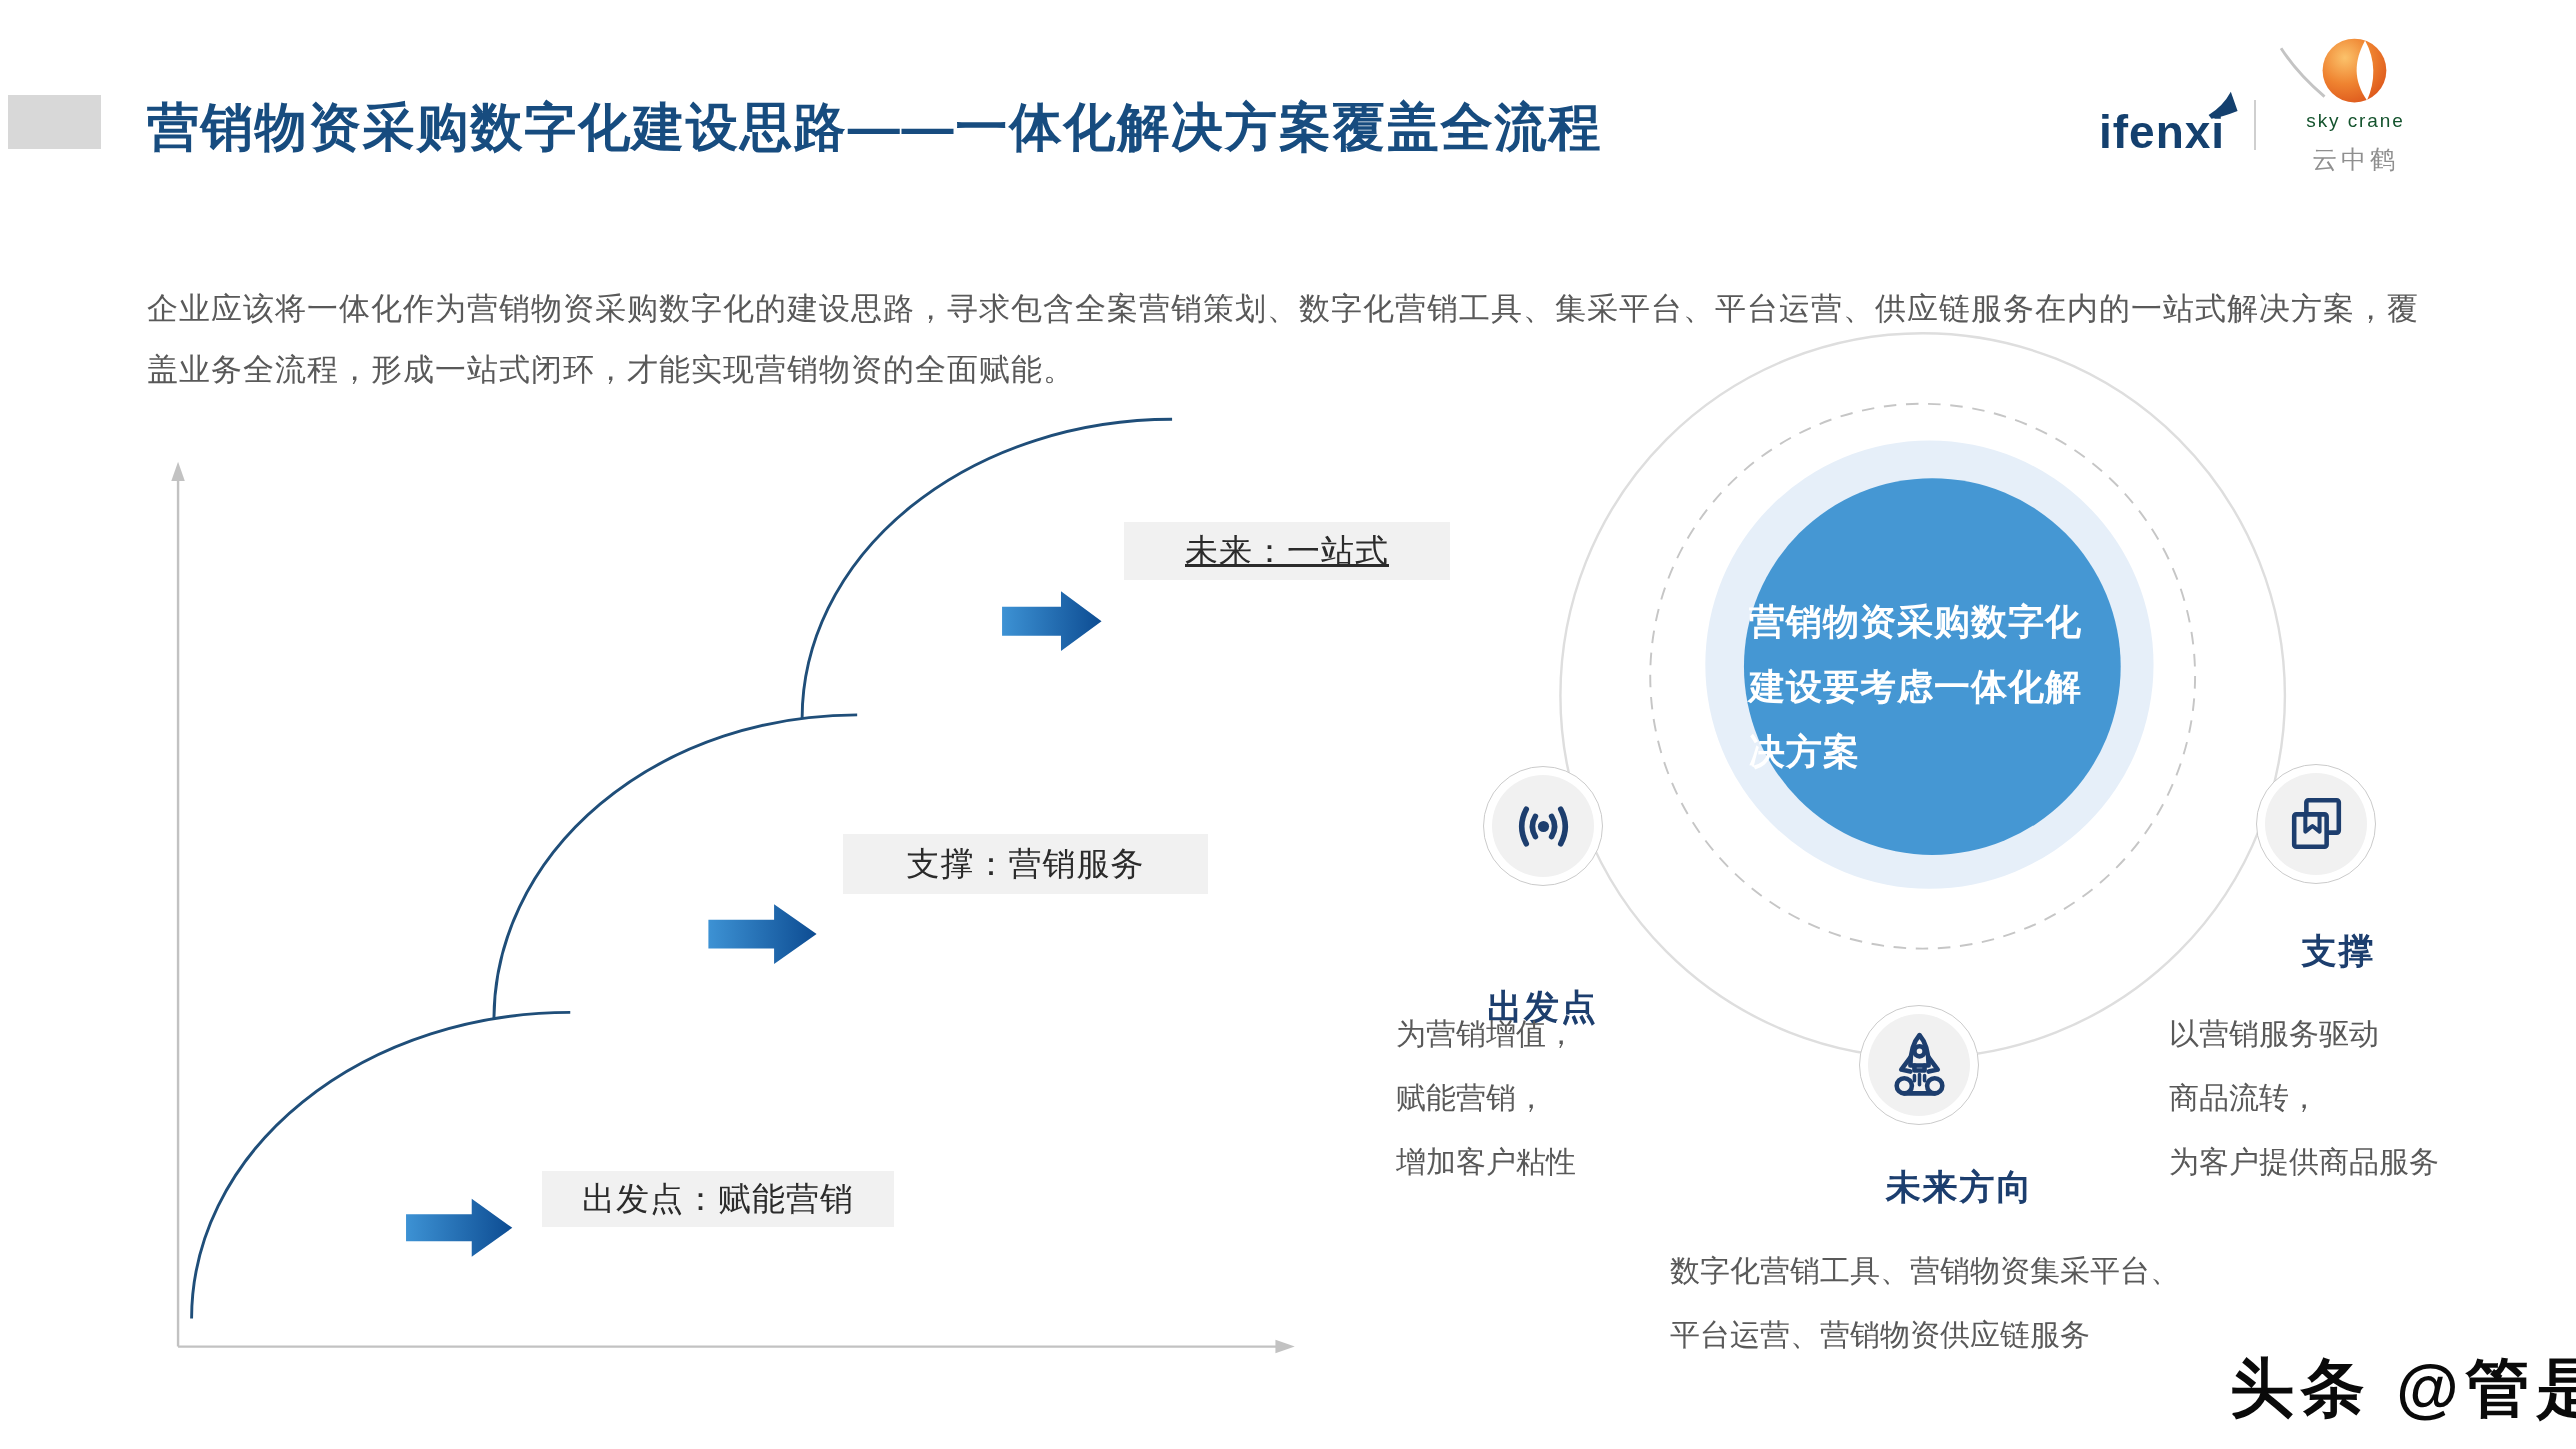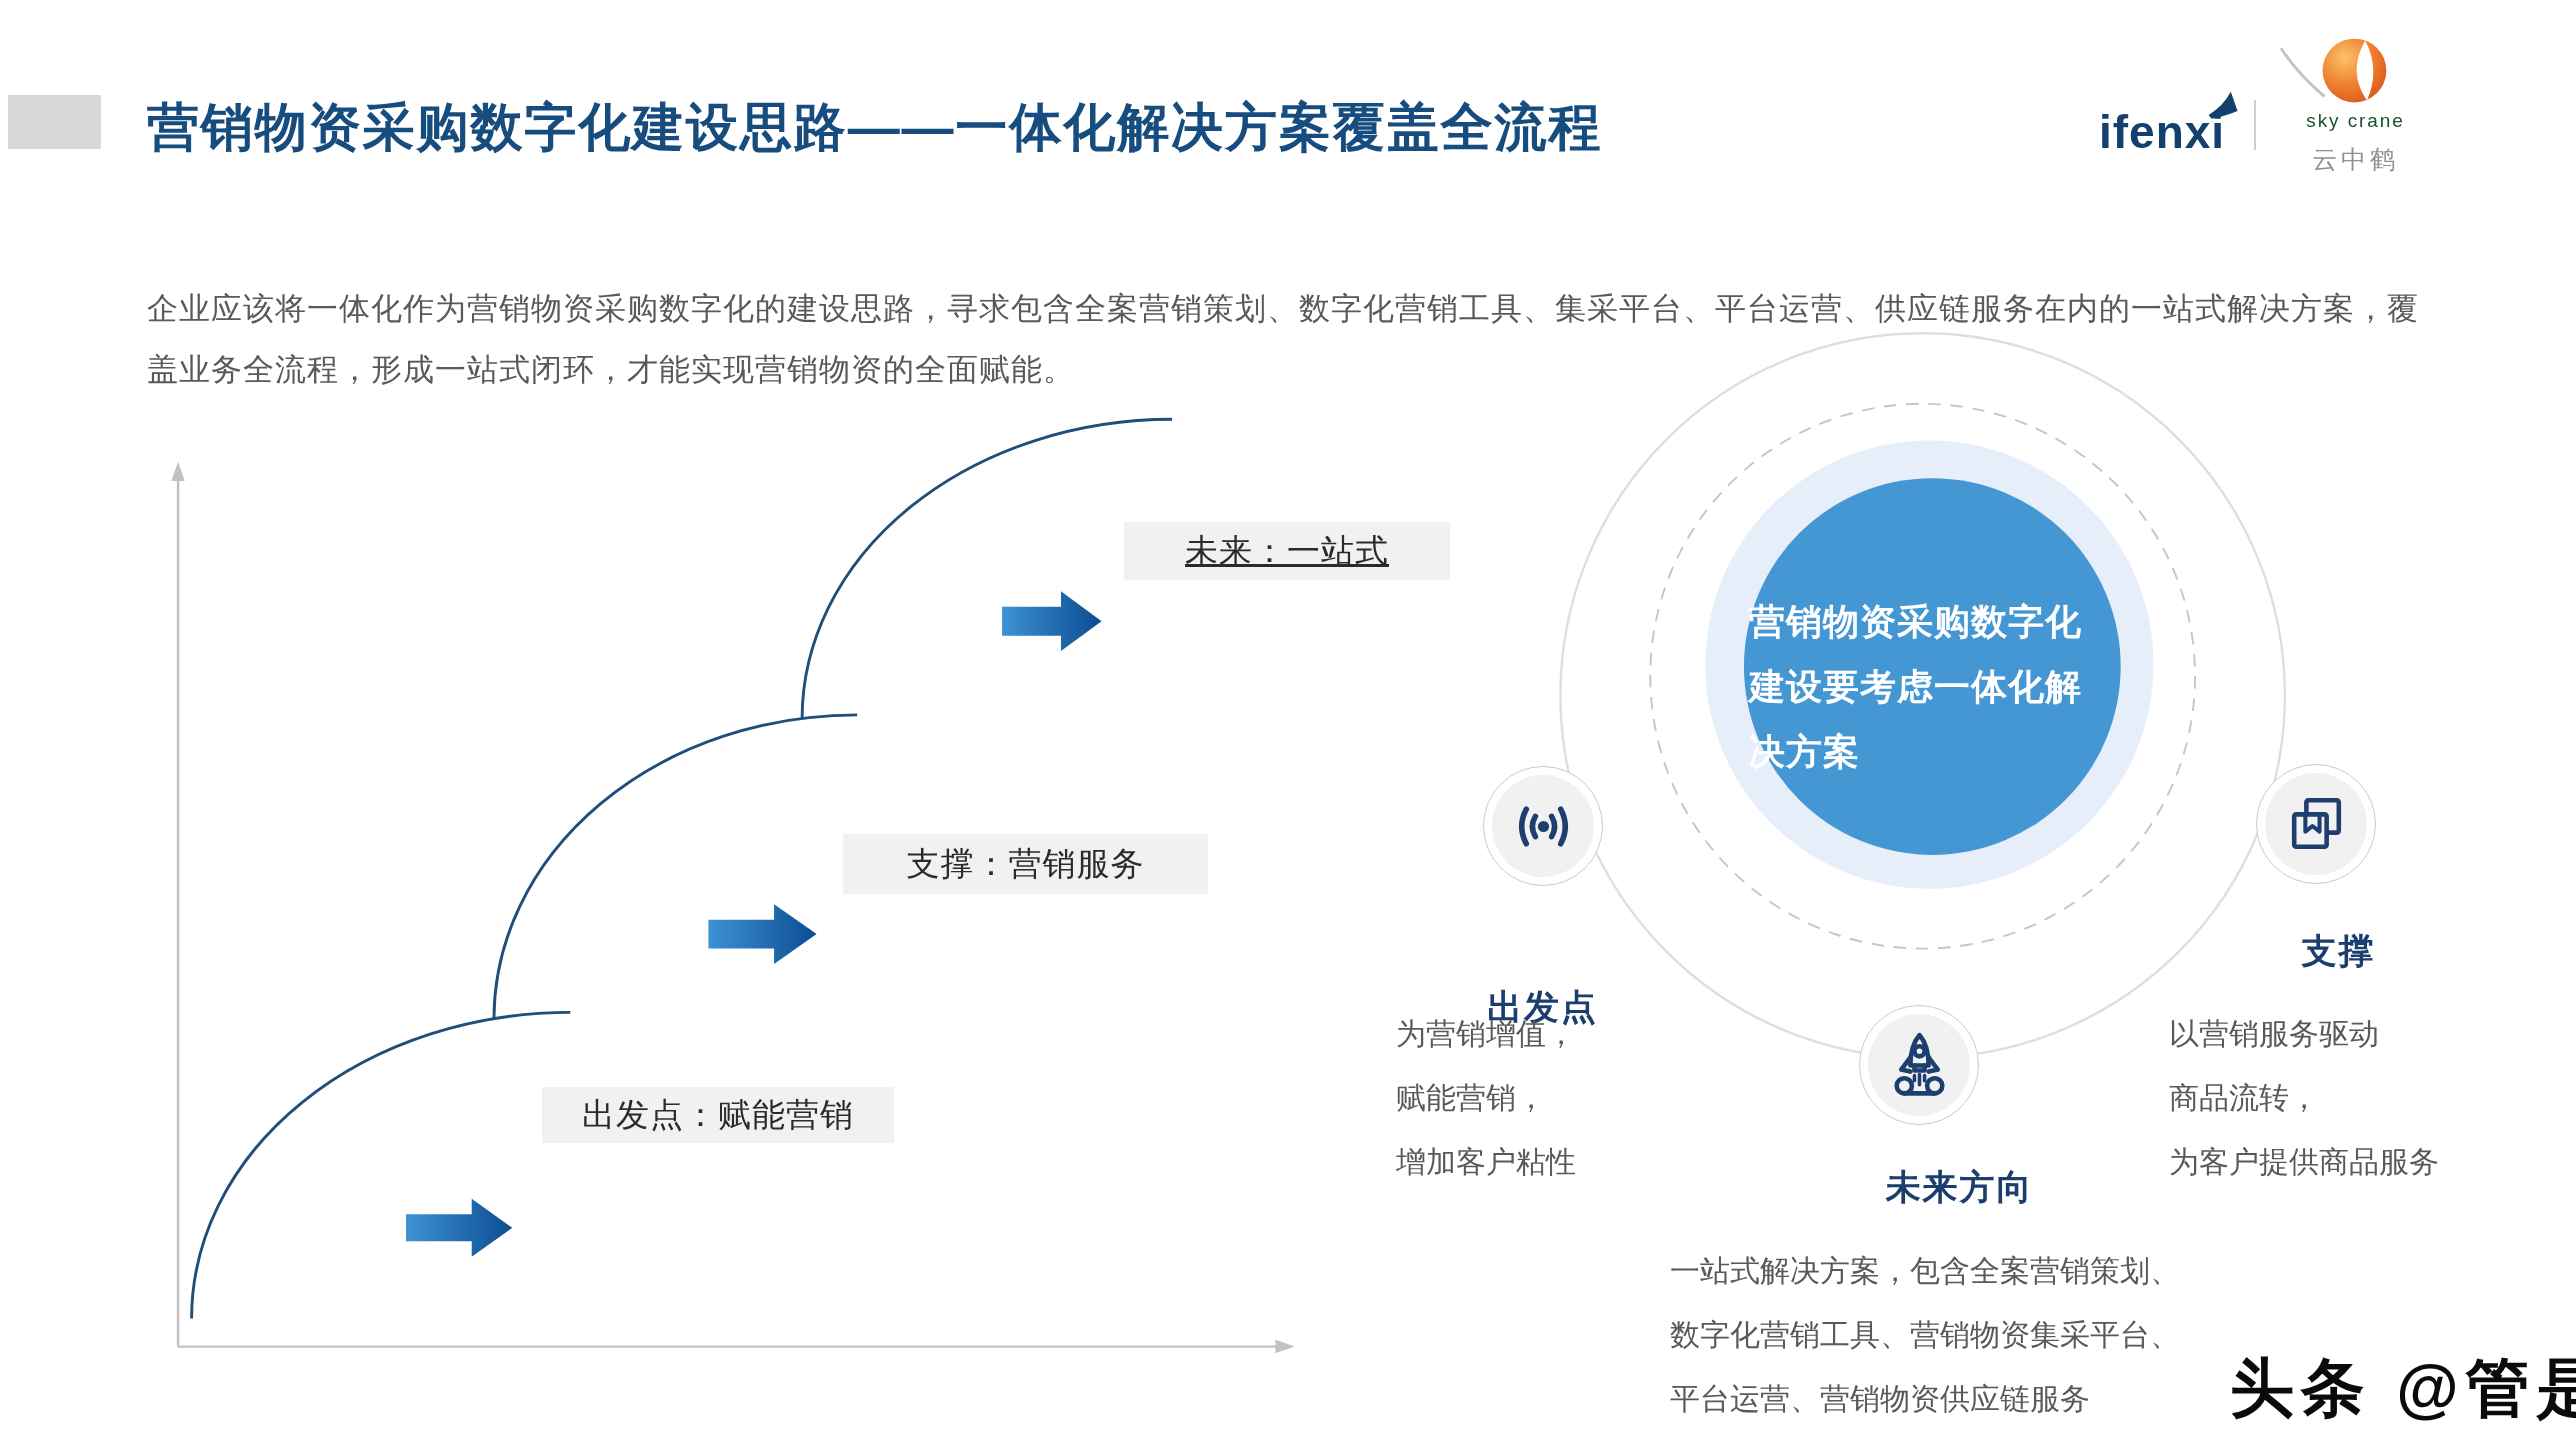--- a/index.html
+++ b/index.html
@@ -5,21 +5,21 @@
   html,body{margin:0;padding:0;background:#fff;}
   .slide{position:relative;width:2576px;height:1449px;background:#ffffff;overflow:hidden;
          font-family:"Liberation Sans",sans-serif;padding-left:23px;}
   .abs{position:absolute;}
   .page-title{left:147px;top:93px;font-size:52px;font-weight:700;color:#174C7F;letter-spacing:1.9px;white-space:nowrap;}
   .corner-accent{left:7.7px;top:95px;width:93px;height:54px;background:#D8D8D8;}
   .intro{left:147px;top:278px;width:2348px;font-size:31px;line-height:61px;color:#595959;letter-spacing:1px;}
   .stair-label{background:#F1F1F1;color:#2B2B2B;font-size:33px;display:flex;align-items:center;justify-content:center;letter-spacing:1px;}
   .lbl-future{left:1124px;top:522px;width:326px;height:58px;text-decoration:underline;}
   .lbl-support{left:843px;top:834px;width:365px;height:60px;}
-  .lbl-start{left:542px;top:1087px;width:352px;height:56px;text-align:center;}
+  .lbl-start{left:542px;top:1171px;width:352px;height:56px;text-align:center;}
   .center-text{left:1749px;top:589px;width:367px;text-align:left;color:#ffffff;
                font-size:36px;font-weight:700;line-height:65px;letter-spacing:1px;}
   .node{width:120px;height:120px;border-radius:50%;background:#ffffff;border:1.9px solid #CBCBCB;box-sizing:border-box;}
   .node-disc{position:absolute;left:7.7px;top:7.7px;right:7.7px;bottom:7.7px;border-radius:50%;background:#F1F1F1;}
   .node-icon{position:absolute;left:23px;top:23px;}
   .node-title{font-size:35px;font-weight:700;color:#1C3E6E;text-align:center;width:309px;letter-spacing:1.9px;}
   .note{font-size:30px;color:#595959;line-height:64px;text-align:left;}
   .note-left{left:1396px;top:1002px;width:309px;}
   .note-right{left:2169px;top:1002px;width:309px;}
   .note-bottom{left:1670px;top:1239px;width:580px;}
@@ -146,21 +146,20 @@
       <path d="M31 46 V51" stroke-width="3.5"></path>
         <path d="M36 45 V55" stroke-width="3.5"></path>
         <path d="M41 46 V51" stroke-width="3.5"></path>
       <circle cx="21" cy="56" r="7.5"></circle>
         <circle cx="51" cy="56" r="7.5"></circle>
       <path d="M21 63.5 H51"></path>
     </svg>
   </div>
   <div class="abs node-title" style="left:1805px;top:1164px;">未来方向</div>
   <div class="abs note note-bottom">
-    <div>一站式解决方案，包含全案营销策划、</div>
     <div>数字化营销工具、营销物资集采平台、</div>
     <div>平台运营、营销物资供应链服务</div>
   </div>
 
   <div class="abs watermark">头条 @管是</div>
 
 </div>
 
 
 </body></html>

